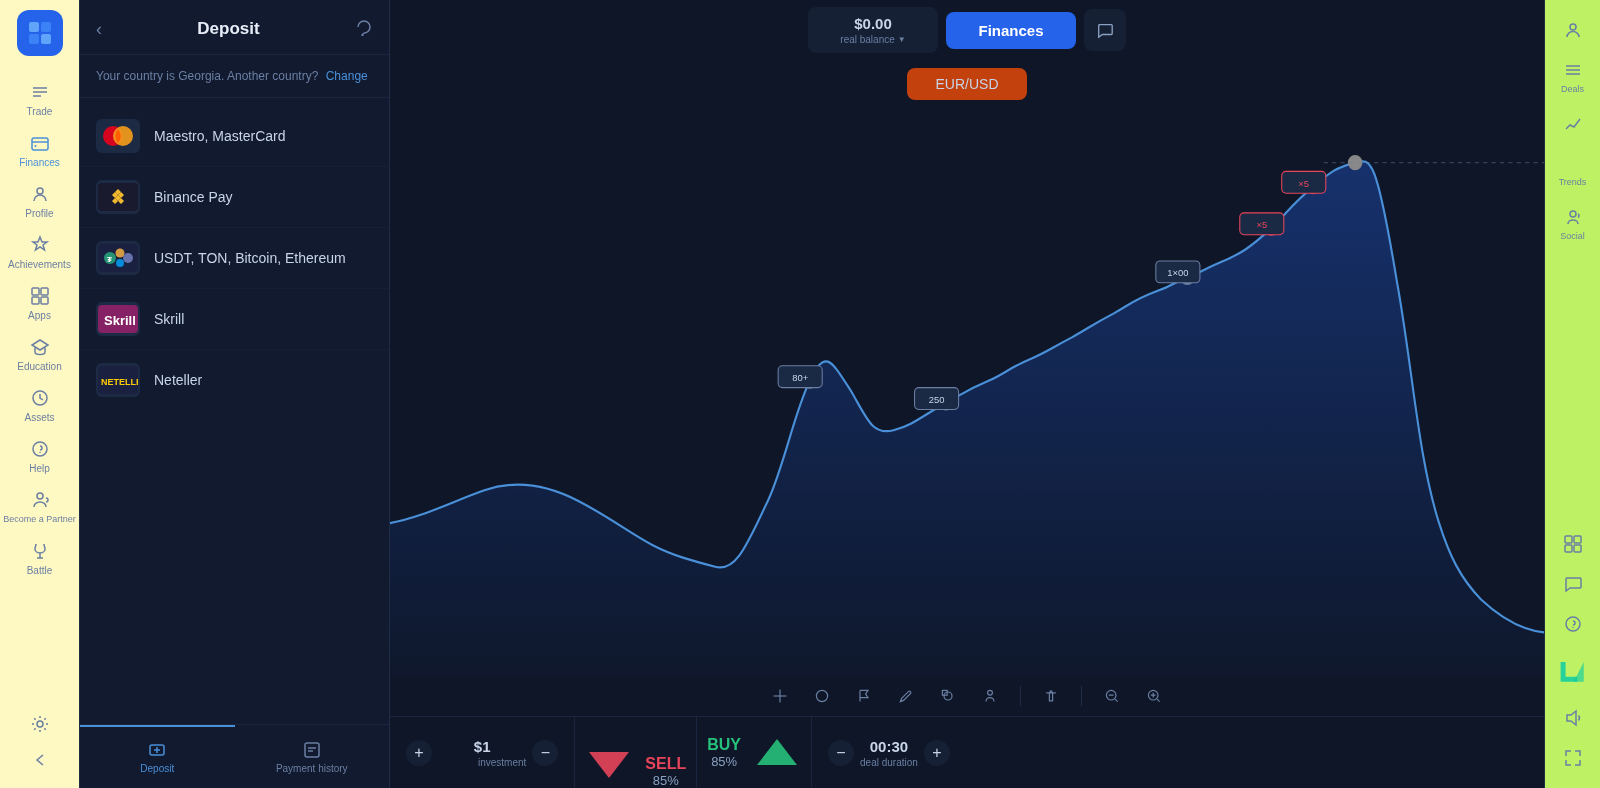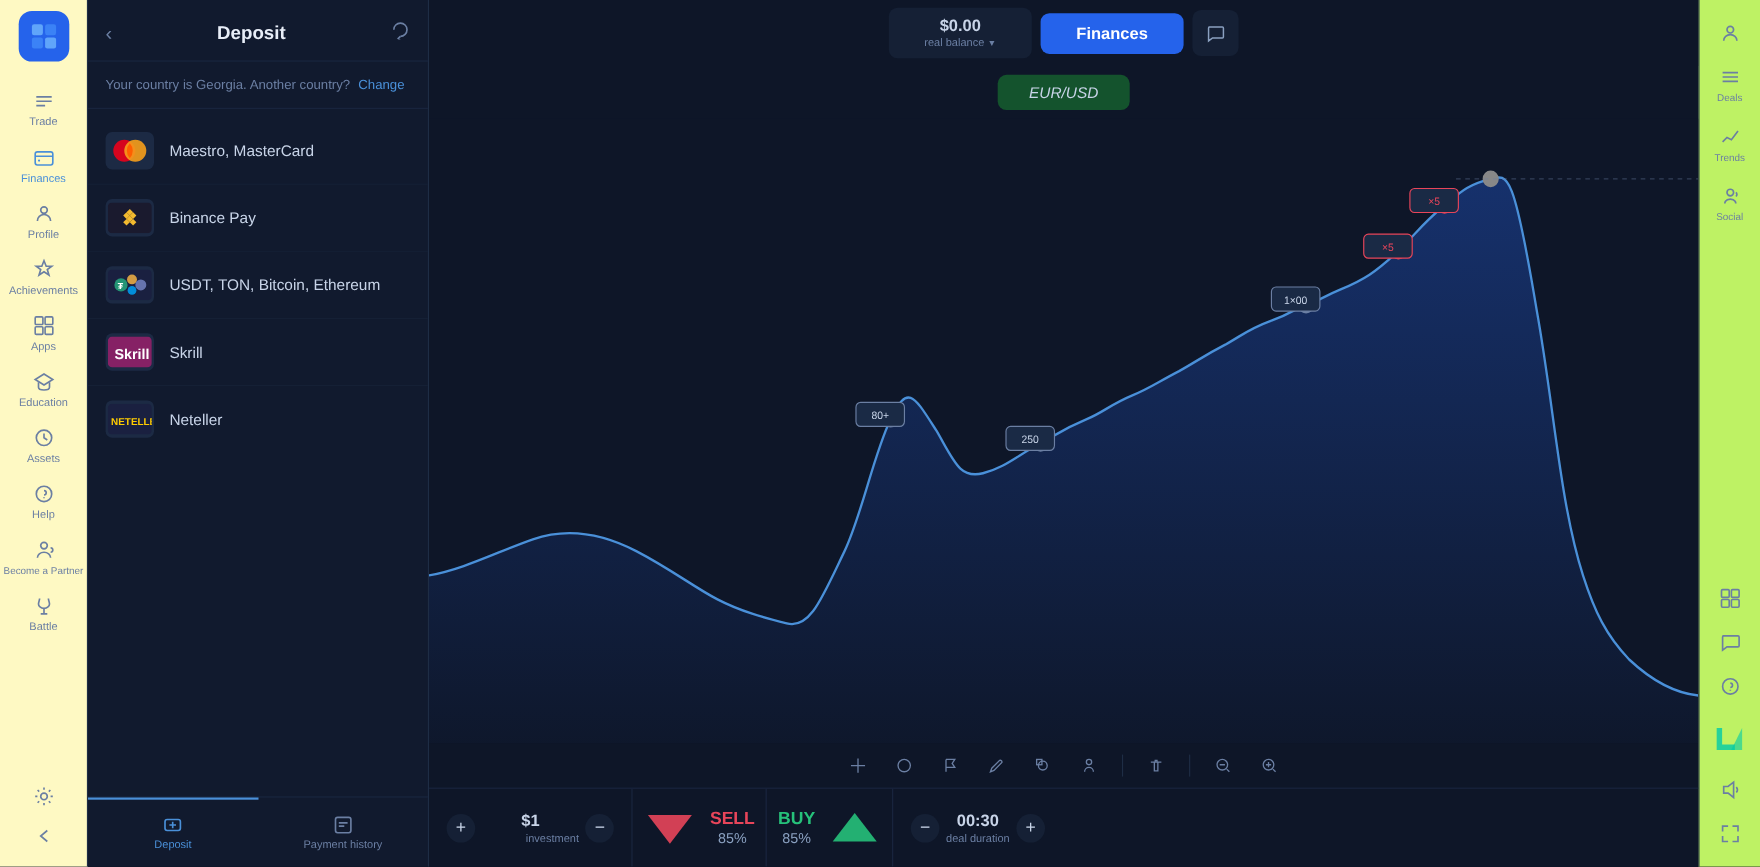--- a/index.html
+++ b/index.html
@@ -238,30 +238,29 @@
     }
 
     
     .pair-selector {
       display: flex;
       justify-content: center;
       padding: 8px 0;
       flex-shrink: 0;
     }
     .pair-btn {
-      background: #14532d;
+      background: #c2410c;
       border: none;
       border-radius: 8px;
       padding: 8px 24px;
       color: #c8d4e8;
       font-size: 14px;
       cursor: pointer;
       min-width: 120px;
       text-align: center;
-      font-style: italic;
     }
 
     
     .chart-area {
       flex: 1;
       position: relative;
       background: #0e1628;
       overflow: hidden;
     }
     .chart-area canvas, .chart-svg {
@@ -339,21 +338,21 @@
       height: 26px;
       color: #c8d4e8;
       font-size: 16px;
       cursor: pointer;
       display: flex;
       align-items: center;
       justify-content: center;
     }
     .sell-section {
       display: flex;
-      align-items: center;
+      align-items: flex-end;
       padding: 0 10px;
       gap: 12px;
       border-right: 1px solid #1a2640;
       height: 100%;
     }
     .sell-icon {
       width: 48px;
       height: 48px;
       display: flex;
       align-items: center;
@@ -826,21 +825,21 @@
   <div class="right-nav-item">
     <svg viewBox="0 0 20 20" fill="none" width="20" height="20">
         <path d="M3 6h14M3 10h14M3 14h14" stroke="currentColor" stroke-width="1.5"></path>
       </svg>
     <span style="font-size:9px;">Deals</span>
   </div>
   <div class="right-nav-item">
     <svg viewBox="0 0 20 20" fill="none" width="20" height="20">
         <path d="M3 15l4-4 4 2 6-8" stroke="currentColor" stroke-width="1.5"></path>
       </svg>
-    <span style="font-size:9px;">Trends</span>
+    <span style="font-size:9px;margin-top:39px;">Trends</span>
   </div>
   <div class="right-nav-item">
     <svg viewBox="0 0 20 20" fill="none" width="20" height="20">
         <circle cx="10" cy="7" r="3" stroke="currentColor" stroke-width="1.5"></circle>
         <path d="M5 17s0-4 5-4 5 4 5 4" stroke="currentColor" stroke-width="1.5"></path>
         <path d="M15 7a2 2 0 010 3.5" stroke="currentColor" stroke-width="1.5"></path>
       </svg>
     <span style="font-size:9px;">Social</span>
   </div>
 

